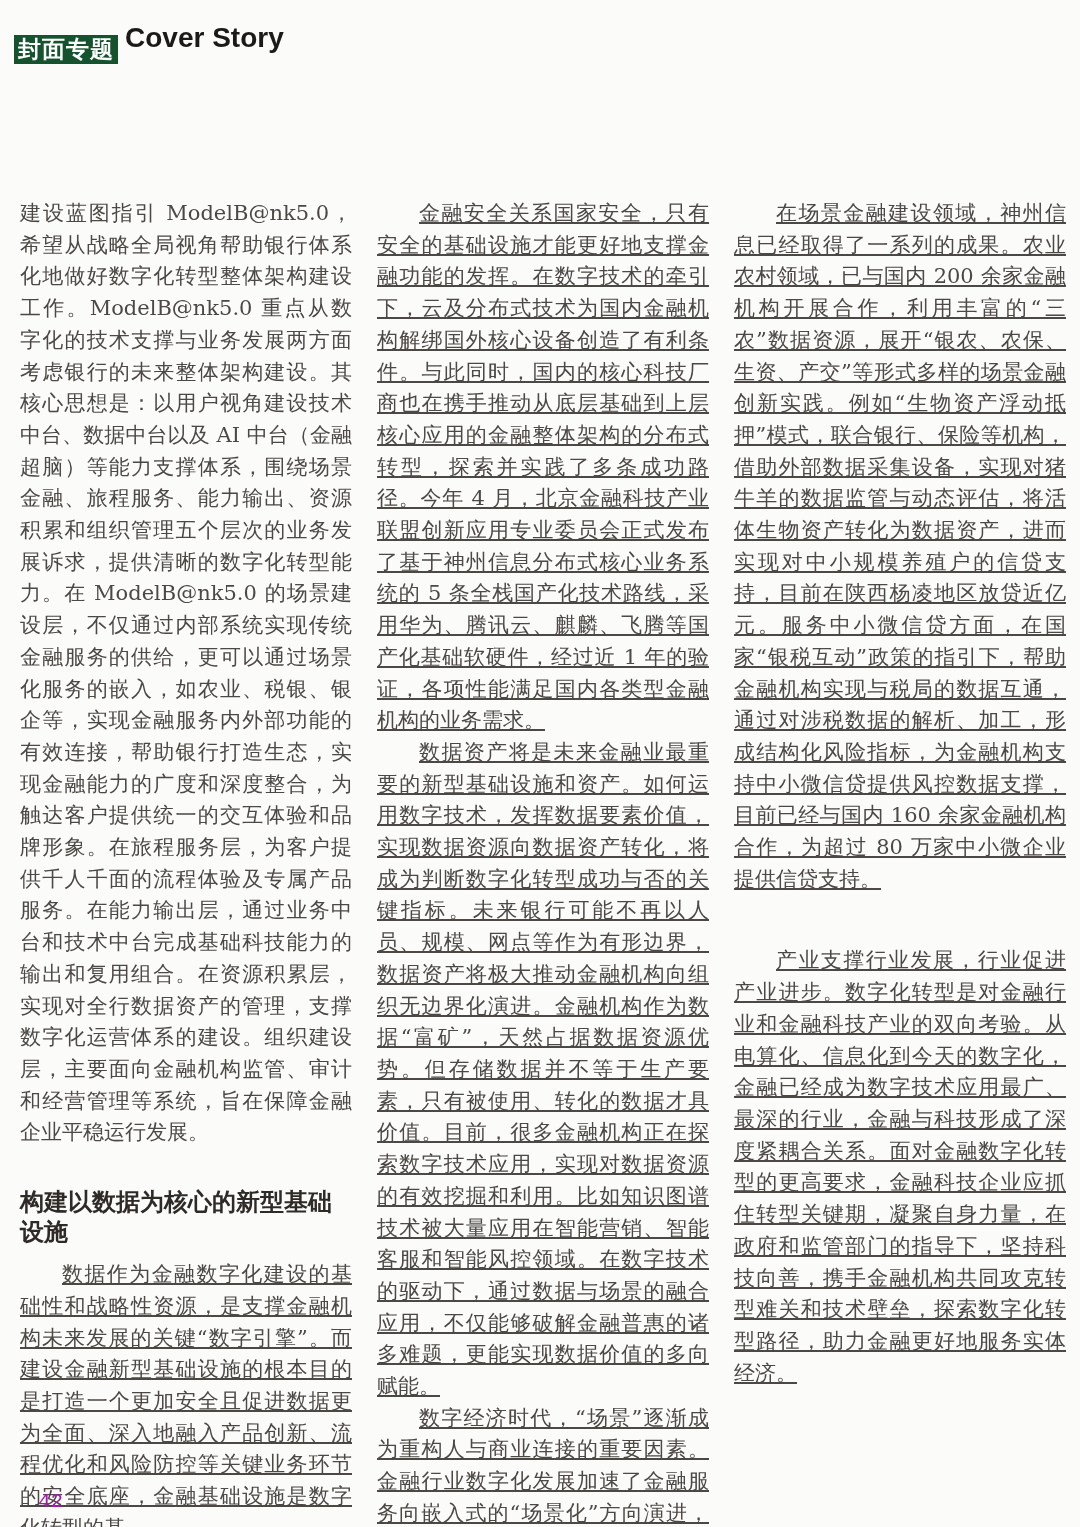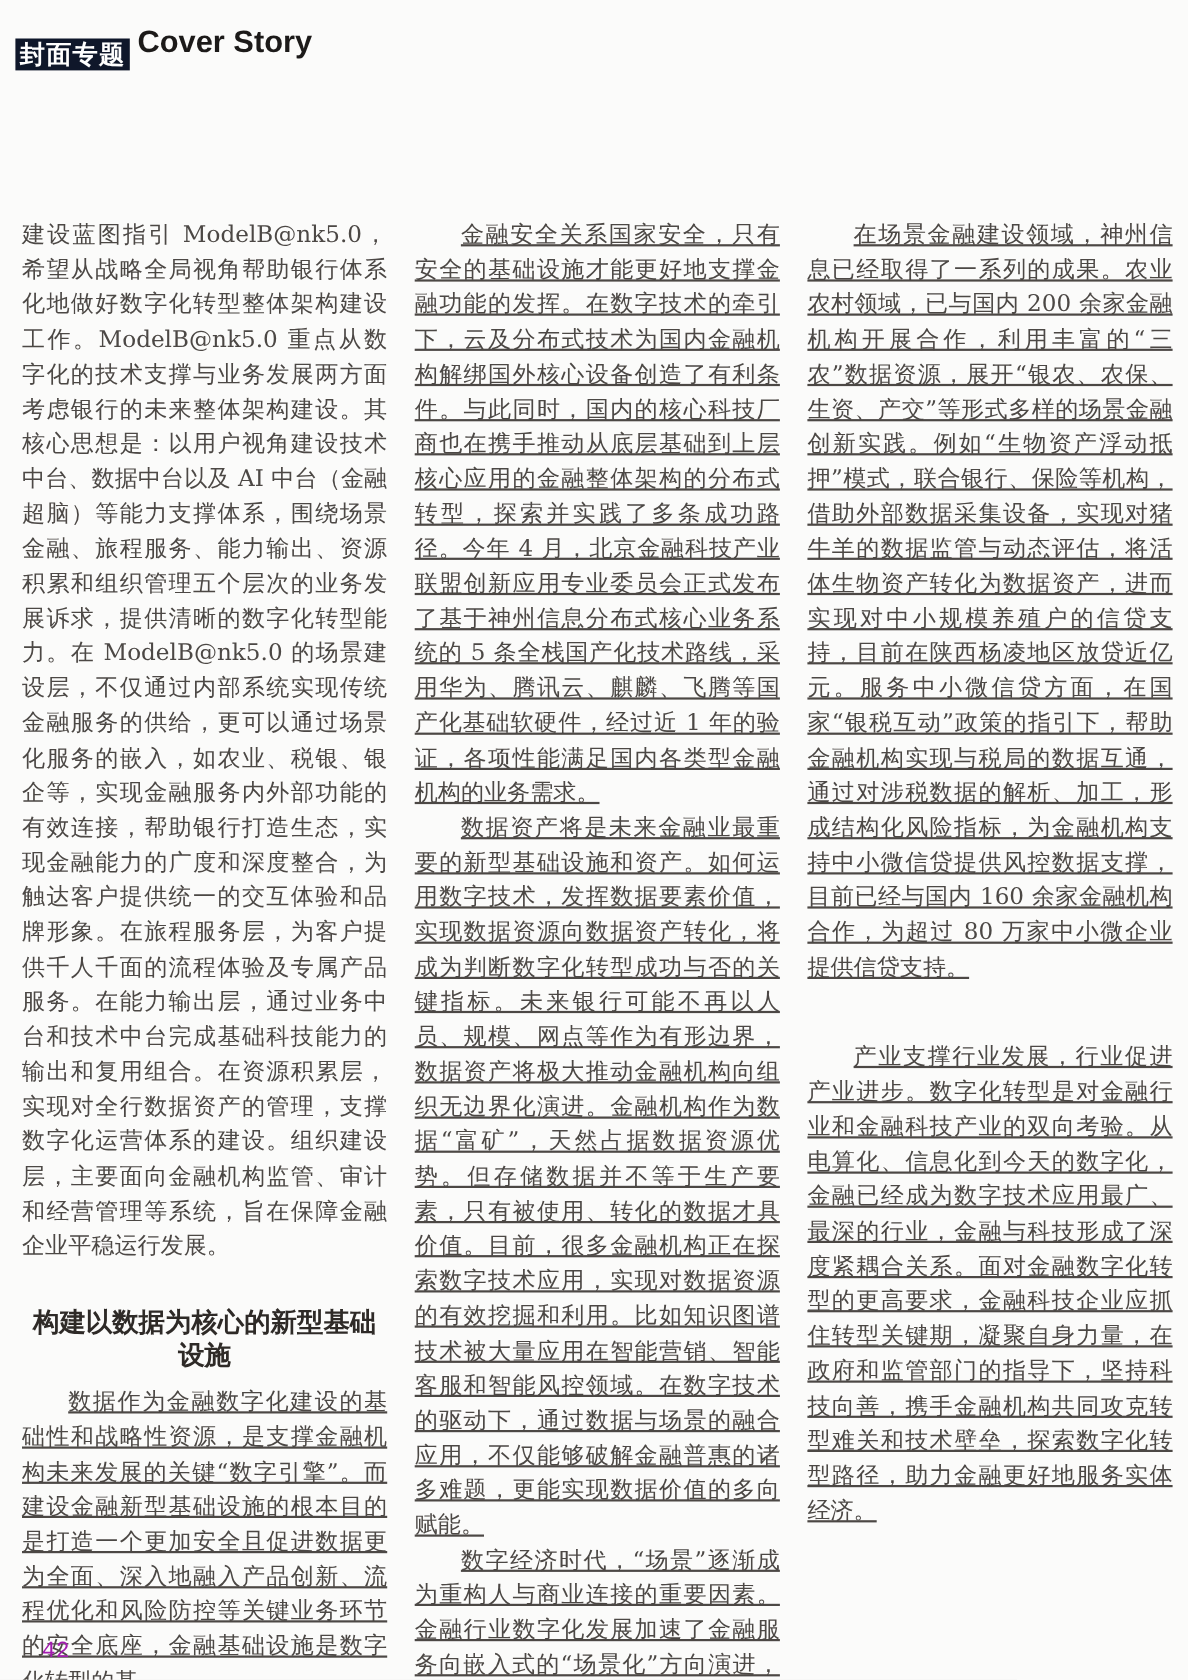--- a/index.html
+++ b/index.html
@@ -2,21 +2,21 @@
 <html><head>
 <meta charset="utf-8">
 <style>
   * { margin:0; padding:0; box-sizing:border-box; }
   html,body { background:#e9e9e9; }
   body { width:1080px; height:1527px; position:relative; overflow:hidden; background:#fbfbfa; }
 
   
   .page-header { position:absolute; left:14px; top:11px; display:flex; align-items:center; gap:7px; }
   .tag-cn {
-    background:#0f172a; color:#ffffff;
+    background:#14532d; color:#ffffff;
     font-family:"Liberation Sans", sans-serif; font-weight:bold;
     font-size:23px; line-height:29px; padding:0 4px; letter-spacing:1px;margin-top:24px;
   }
   .tag-en {
     color:#1c1a19; font-family:Liberation Sans, sans-serif; font-weight:bold;
     font-size:28px; letter-spacing:0px;
   }
 
   
   .columns { position:absolute; left:20px; top:198px; width:1046px; display:flex; gap:25px; }
@@ -24,21 +24,21 @@
     width:332px; flex:0 0 332px;
     font-family:"DejaVu Serif","Liberation Serif",serif;
     font-size:21px; line-height:31.7px; color:#4c4845;
     text-align:justify;
   }
   .col p { margin:0; }
   p.ind { text-indent:2em;text-decoration:underline; }
   h2.heading {
     font-family:"DejaVu Sans","Liberation Sans",sans-serif;
     font-weight:bold; font-size:24px; color:#2e2a27;
-    margin:38px 0 12px 0; line-height:30px; text-align:center;
+    margin:38px 0 12px 0; line-height:30px; text-align:left;
   }
   p.gap { margin-top:50px; }
 
   .page-number {
     position:absolute; left:38px; bottom:14px;
     font-family:Liberation Mono, monospace;
     font-size:21px; color:#a21caf;
   }
 </style>
 </head>

